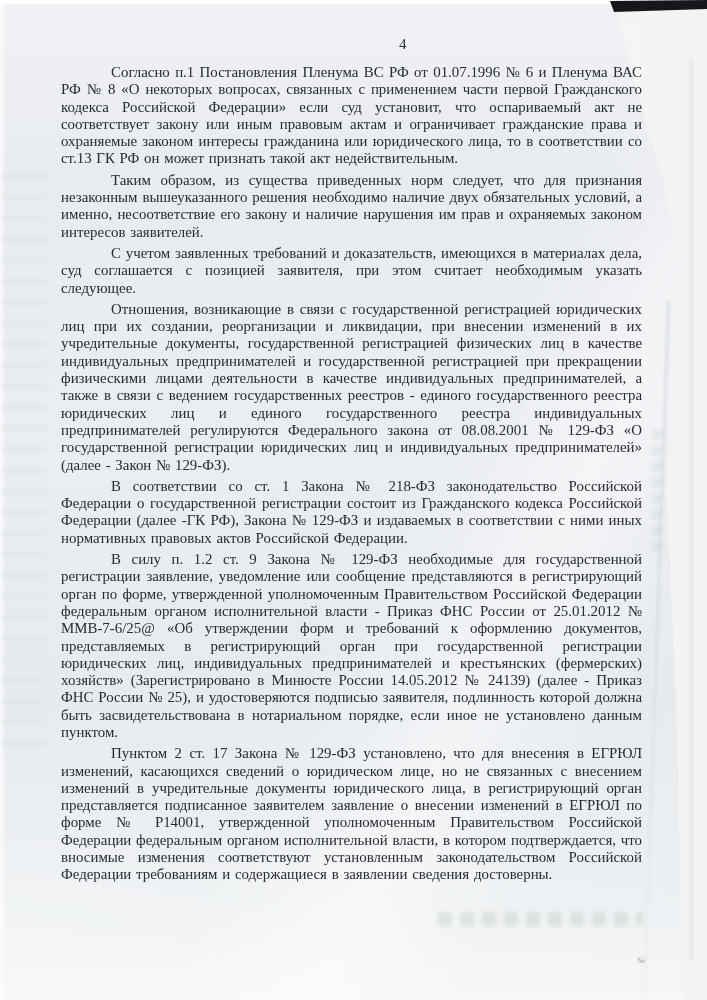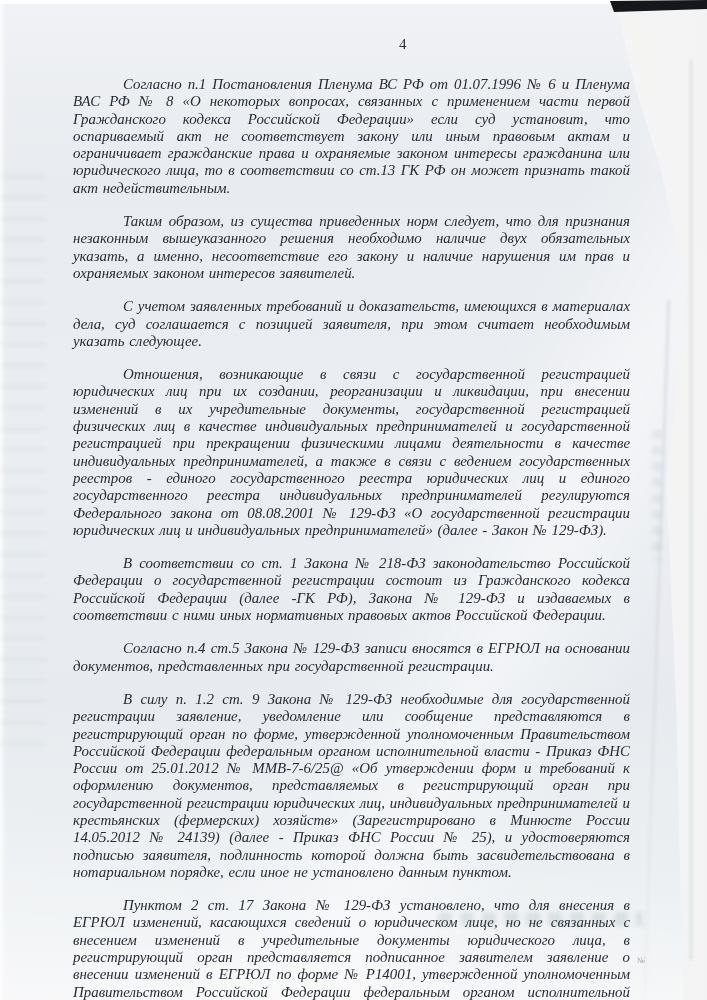--- a/index.html
+++ b/index.html
@@ -72,24 +72,23 @@
     position: absolute;
     left: 57px;
     top: 60px;
     width: 589px;
     color: #272b34;
     font-size: 14.9px;
     line-height: 17.3px;
     text-align: justify;
   }
   .text-column p {
-    margin: 16px;
+    margin: 4px;
     text-indent: 50px;
     word-spacing: 1px;
-    font-style: italic;
   }
   
   .bleed-left {
     position: absolute;
     left: 0px; top: 175px;
     width: 46px; height: 580px;
     background: repeating-linear-gradient(180deg,
       rgba(125,150,140,0.22) 0px, rgba(125,150,140,0.22) 3px,
       rgba(125,150,140,0) 3px, rgba(125,150,140,0) 21px);
     filter: blur(2px);
@@ -148,25 +147,24 @@
   <div class="under-page"></div>
   <div class="crease-1"></div>
   <div class="crease-2"></div>
 
   <div class="scanner-strip"></div>
 
   <div class="page-number">4</div>
 
   <div class="text-column">
     <p>Согласно п.1 Постановления Пленума ВС РФ от 01.07.1996 № 6 и Пленума ВАС РФ № 8 «О некоторых вопросах, связанных с применением части первой Гражданского кодекса Российской Федерации» если суд установит, что оспариваемый акт не соответствует закону или иным правовым актам и ограничивает гражданские права и охраняемые законом интересы гражданина или юридического лица, то в соответствии со ст.13 ГК РФ он может признать такой акт недействительным.</p>
-    <p>Таким образом, из существа приведенных норм следует, что для признания незаконным вышеуказанного решения необходимо наличие двух обязательных указать, а именно, несоответствие его закону и наличие нарушения им прав и охраняемых законом интересов заявителей.</p>
+    <p>Таким образом, из существа приведенных норм следует, что для признания незаконным вышеуказанного решения необходимо наличие двух обязательных условий, а именно, несоответствие его закону и наличие нарушения им прав и охраняемых законом интересов заявителей.</p>
     <p>С учетом заявленных требований и доказательств, имеющихся в материалах дела, суд соглашается с позицией заявителя, при этом считает необходимым указать следующее.</p>
     <p>Отношения, возникающие в связи с государственной регистрацией юридических лиц при их создании, реорганизации и ликвидации, при внесении изменений в их учредительные документы, государственной регистрацией физических лиц в качестве индивидуальных предпринимателей и государственной регистрацией при прекращении физическими лицами деятельности в качестве индивидуальных предпринимателей, а также в связи с ведением государственных реестров - единого государственного реестра юридических лиц и единого государственного реестра индивидуальных предпринимателей регулируются Федерального закона от 08.08.2001 № 129-ФЗ «О государственной регистрации юридических лиц и индивидуальных предпринимателей» (далее - Закон № 129-ФЗ).</p>
     <p>В соответствии со ст. 1 Закона № 218-ФЗ законодательство Российской Федерации о государственной регистрации состоит из Гражданского кодекса Российской Федерации (далее -ГК РФ), Закона № 129-ФЗ и издаваемых в соответствии с ними иных нормативных правовых актов Российской Федерации.</p>
-    <p>Согласно п.4 ст.5 Закона № 129-ФЗ записи вносятся в ЕГРЮЛ на основании документов, представленных при государственной регистрации.</p>
     <p>В силу п. 1.2 ст. 9 Закона № 129-ФЗ необходимые для государственной регистрации заявление, уведомление или сообщение представляются в регистрирующий орган по форме, утвержденной уполномоченным Правительством Российской Федерации федеральным органом исполнительной власти - Приказ ФНС России от 25.01.2012 № ММВ-7-6/25@ «Об утверждении форм и требований к оформлению документов, представляемых в регистрирующий орган при государственной регистрации юридических лиц, индивидуальных предпринимателей и крестьянских (фермерских) хозяйств» (Зарегистрировано в Минюсте России 14.05.2012 № 24139) (далее - Приказ ФНС России № 25), и удостоверяются подписью заявителя, подлинность которой должна быть засвидетельствована в нотариальном порядке, если иное не установлено данным пунктом.</p>
     <p>Пунктом 2 ст. 17 Закона № 129-ФЗ установлено, что для внесения в ЕГРЮЛ изменений, касающихся сведений о юридическом лице, но не связанных с внесением изменений в учредительные документы юридического лица, в регистрирующий орган представляется подписанное заявителем заявление о внесении изменений в ЕГРЮЛ по форме № Р14001, утвержденной уполномоченным Правительством Российской Федерации федеральным органом исполнительной власти, в котором подтверждается, что вносимые изменения соответствуют установленным законодательством Российской Федерации требованиям и содержащиеся в заявлении сведения достоверны.</p>
   </div>
 
   <div class="bleed-left"></div>
   <div class="bleed-bottom"></div>
   <div class="bleed-right"></div>
   <div class="mark-bottom-right">№̇</div>
 
 </div>

